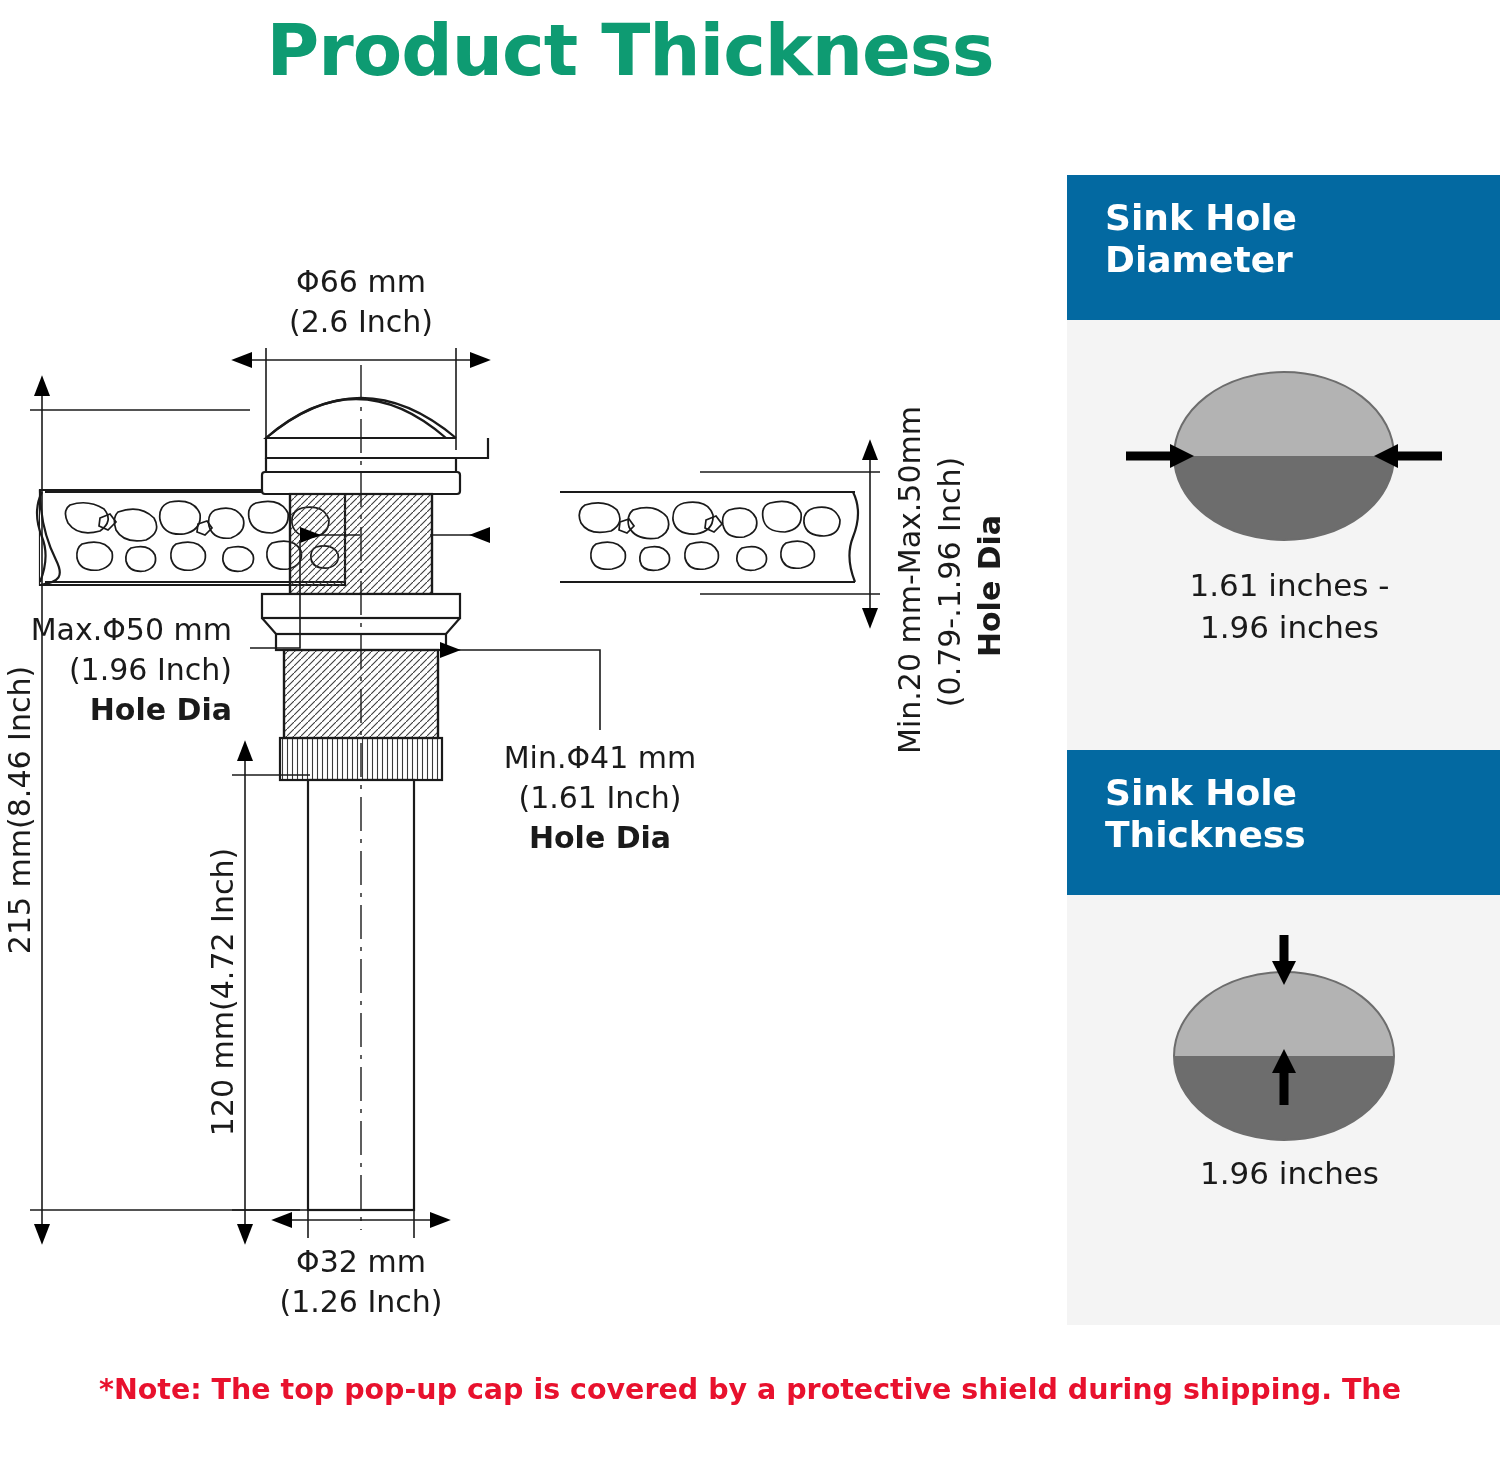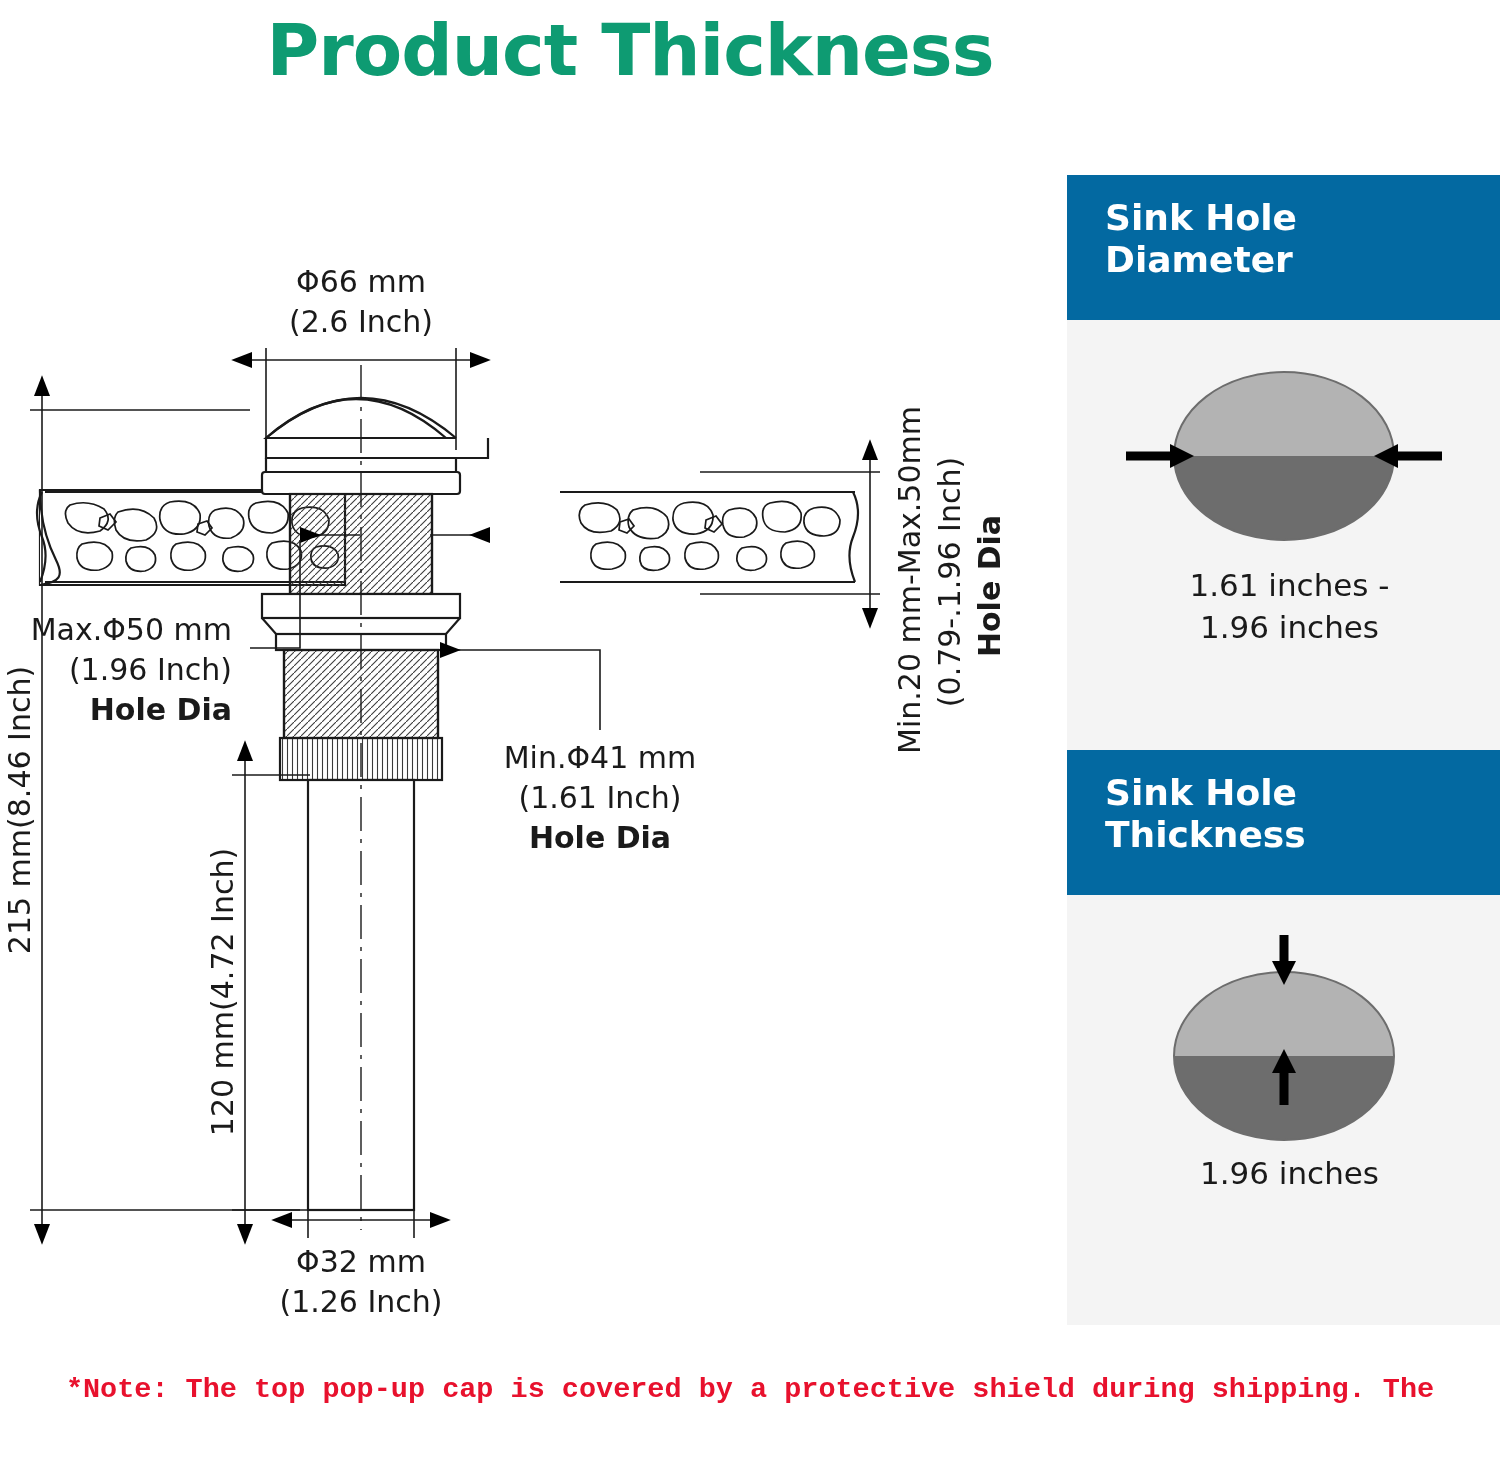--- a/index.html
+++ b/index.html
@@ -62,21 +62,20 @@
   .note{
     position:absolute;
     left:0;top:1371px;width:1500px;
     text-align:center;
     color:#e8112d;
     font-weight:bold;
     font-size:28.5px;
     line-height:1.33;
     padding:0 60px;
     box-sizing:border-box;
-    font-family:Liberation Mono, monospace;
   }
   .diagram{position:absolute;left:0;top:120px;width:1060px;height:1240px;}
 </style>
 </head>
 <body>
 
 <div class="title">Product Thickness</div>
 
 <div class="diagram">
 <svg width="1060" height="1240" viewBox="0 0 1060 1240" xmlns="http://www.w3.org/2000/svg">

